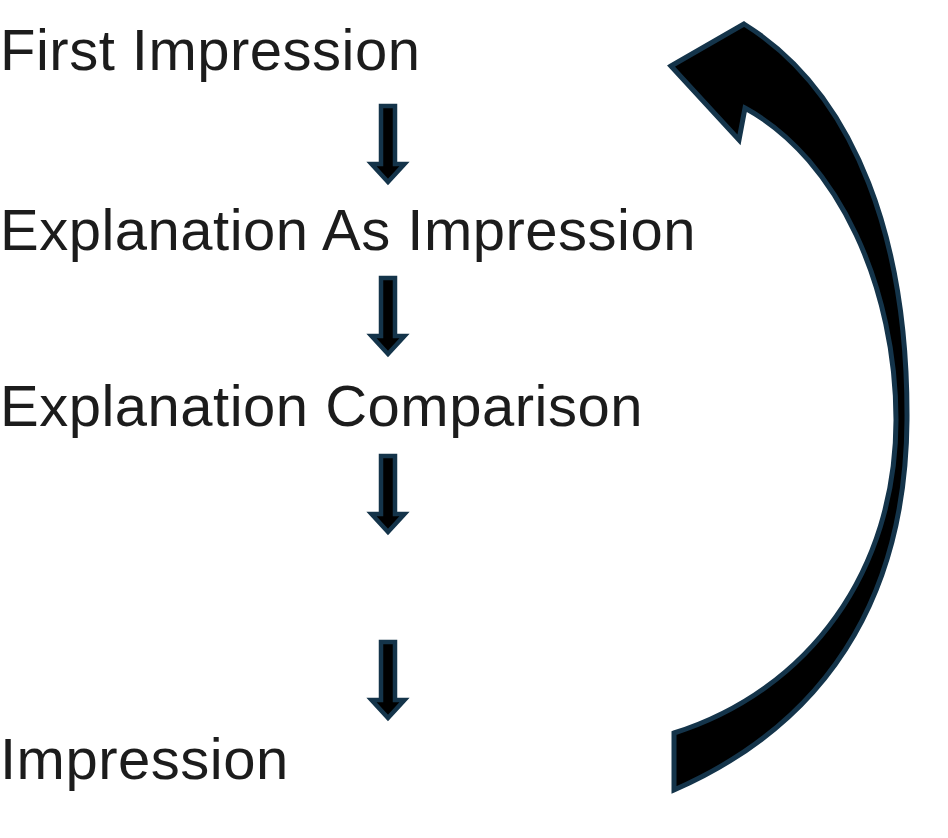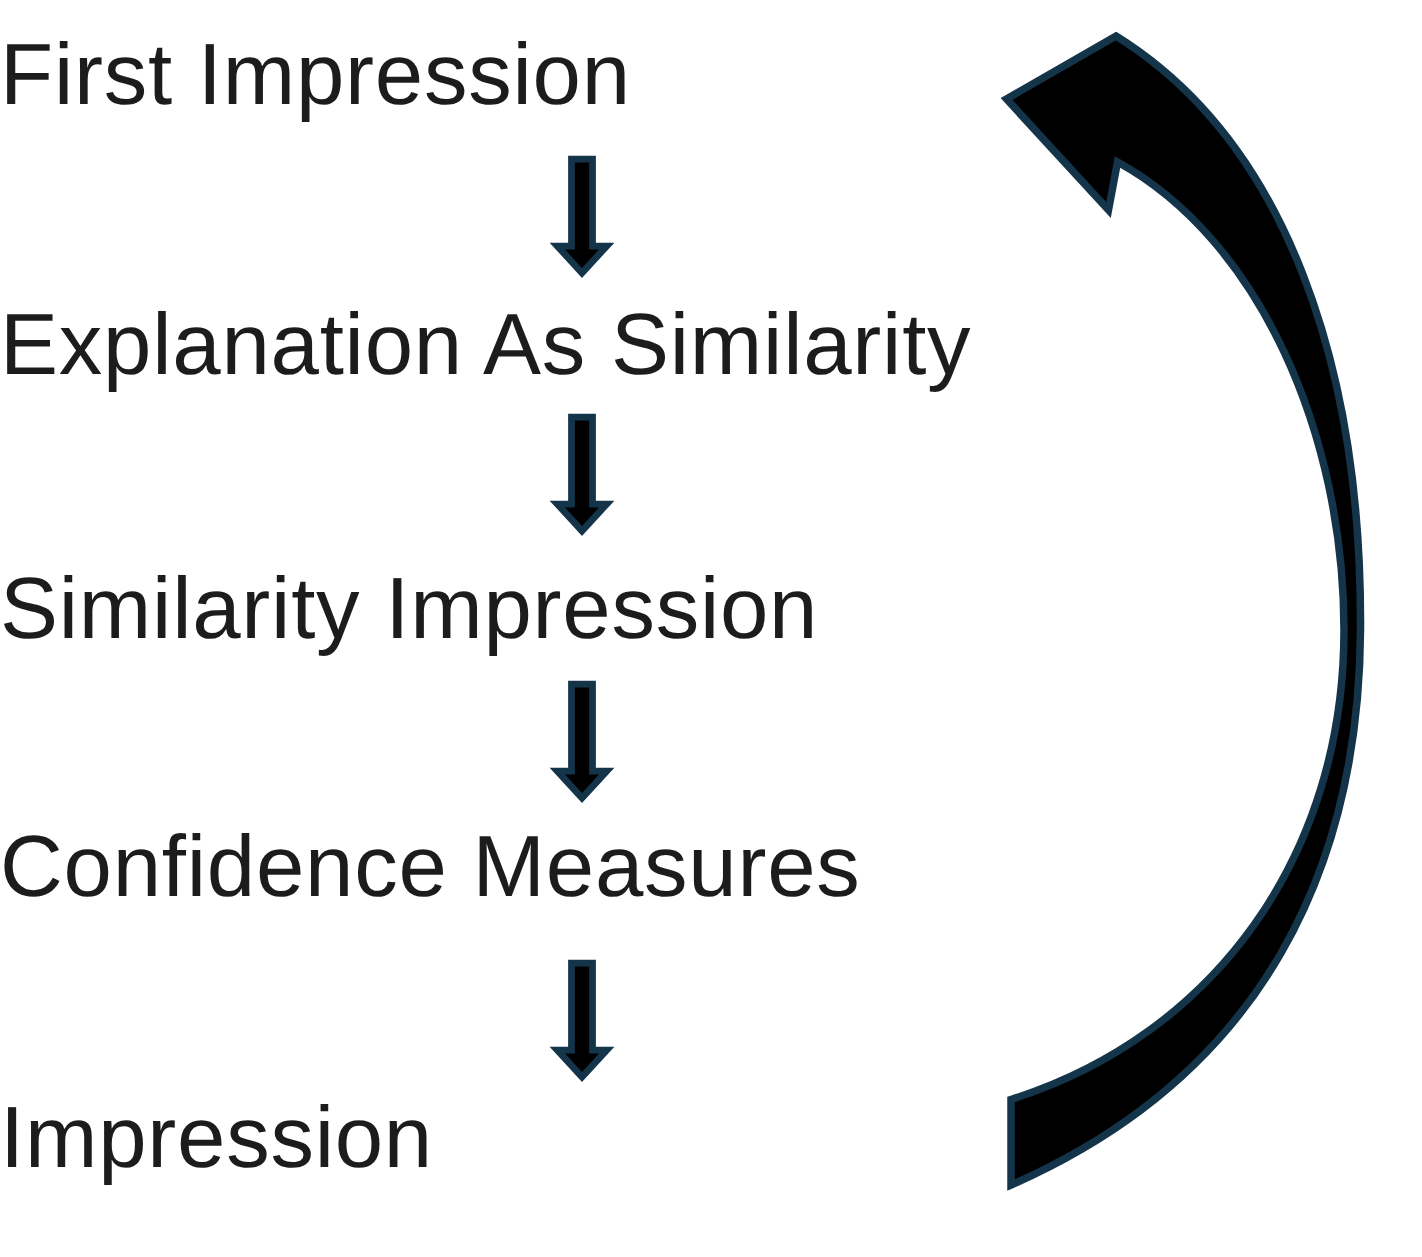--- a/index.html
+++ b/index.html
@@ -41,25 +41,24 @@
     height: 838px;
   }
 </style>
 </head>
 <body>
 
 <div class="canvas">
 
   <div class="step step-1">First Impression</div>
 
-  <div class="step step-2">Explanation As Similarity</div>
+  <div class="step step-2">Explanation As Impression</div>
 
-  <div class="step step-3">Similarity Impression</div>
+  <div class="step step-3">Explanation Comparison</div>
 
-  <div class="step step-4">Confidence Measures</div>
 
   <div class="step step-5">Impression</div>
 
   <svg class="arrow-layer" viewBox="0 0 948 838" aria-hidden="true">
 
     <path stroke-width="4.5" stroke-miterlimit="10" d="M381,106 L395,106 L395,164 L404.5,164 L388,182 L371.5,164 L381,164 Z" fill="#000000" stroke="#14344a"></path>
 
     <path stroke-width="4.5" stroke-miterlimit="10" d="M381,278 L395,278 L395,336 L404.5,336 L388,354 L371.5,336 L381,336 Z" fill="#000000" stroke="#14344a"></path>
 
     <path stroke-width="4.5" stroke-miterlimit="10" d="M381,456 L395,456 L395,514 L404.5,514 L388,532 L371.5,514 L381,514 Z" fill="#000000" stroke="#14344a"></path>

